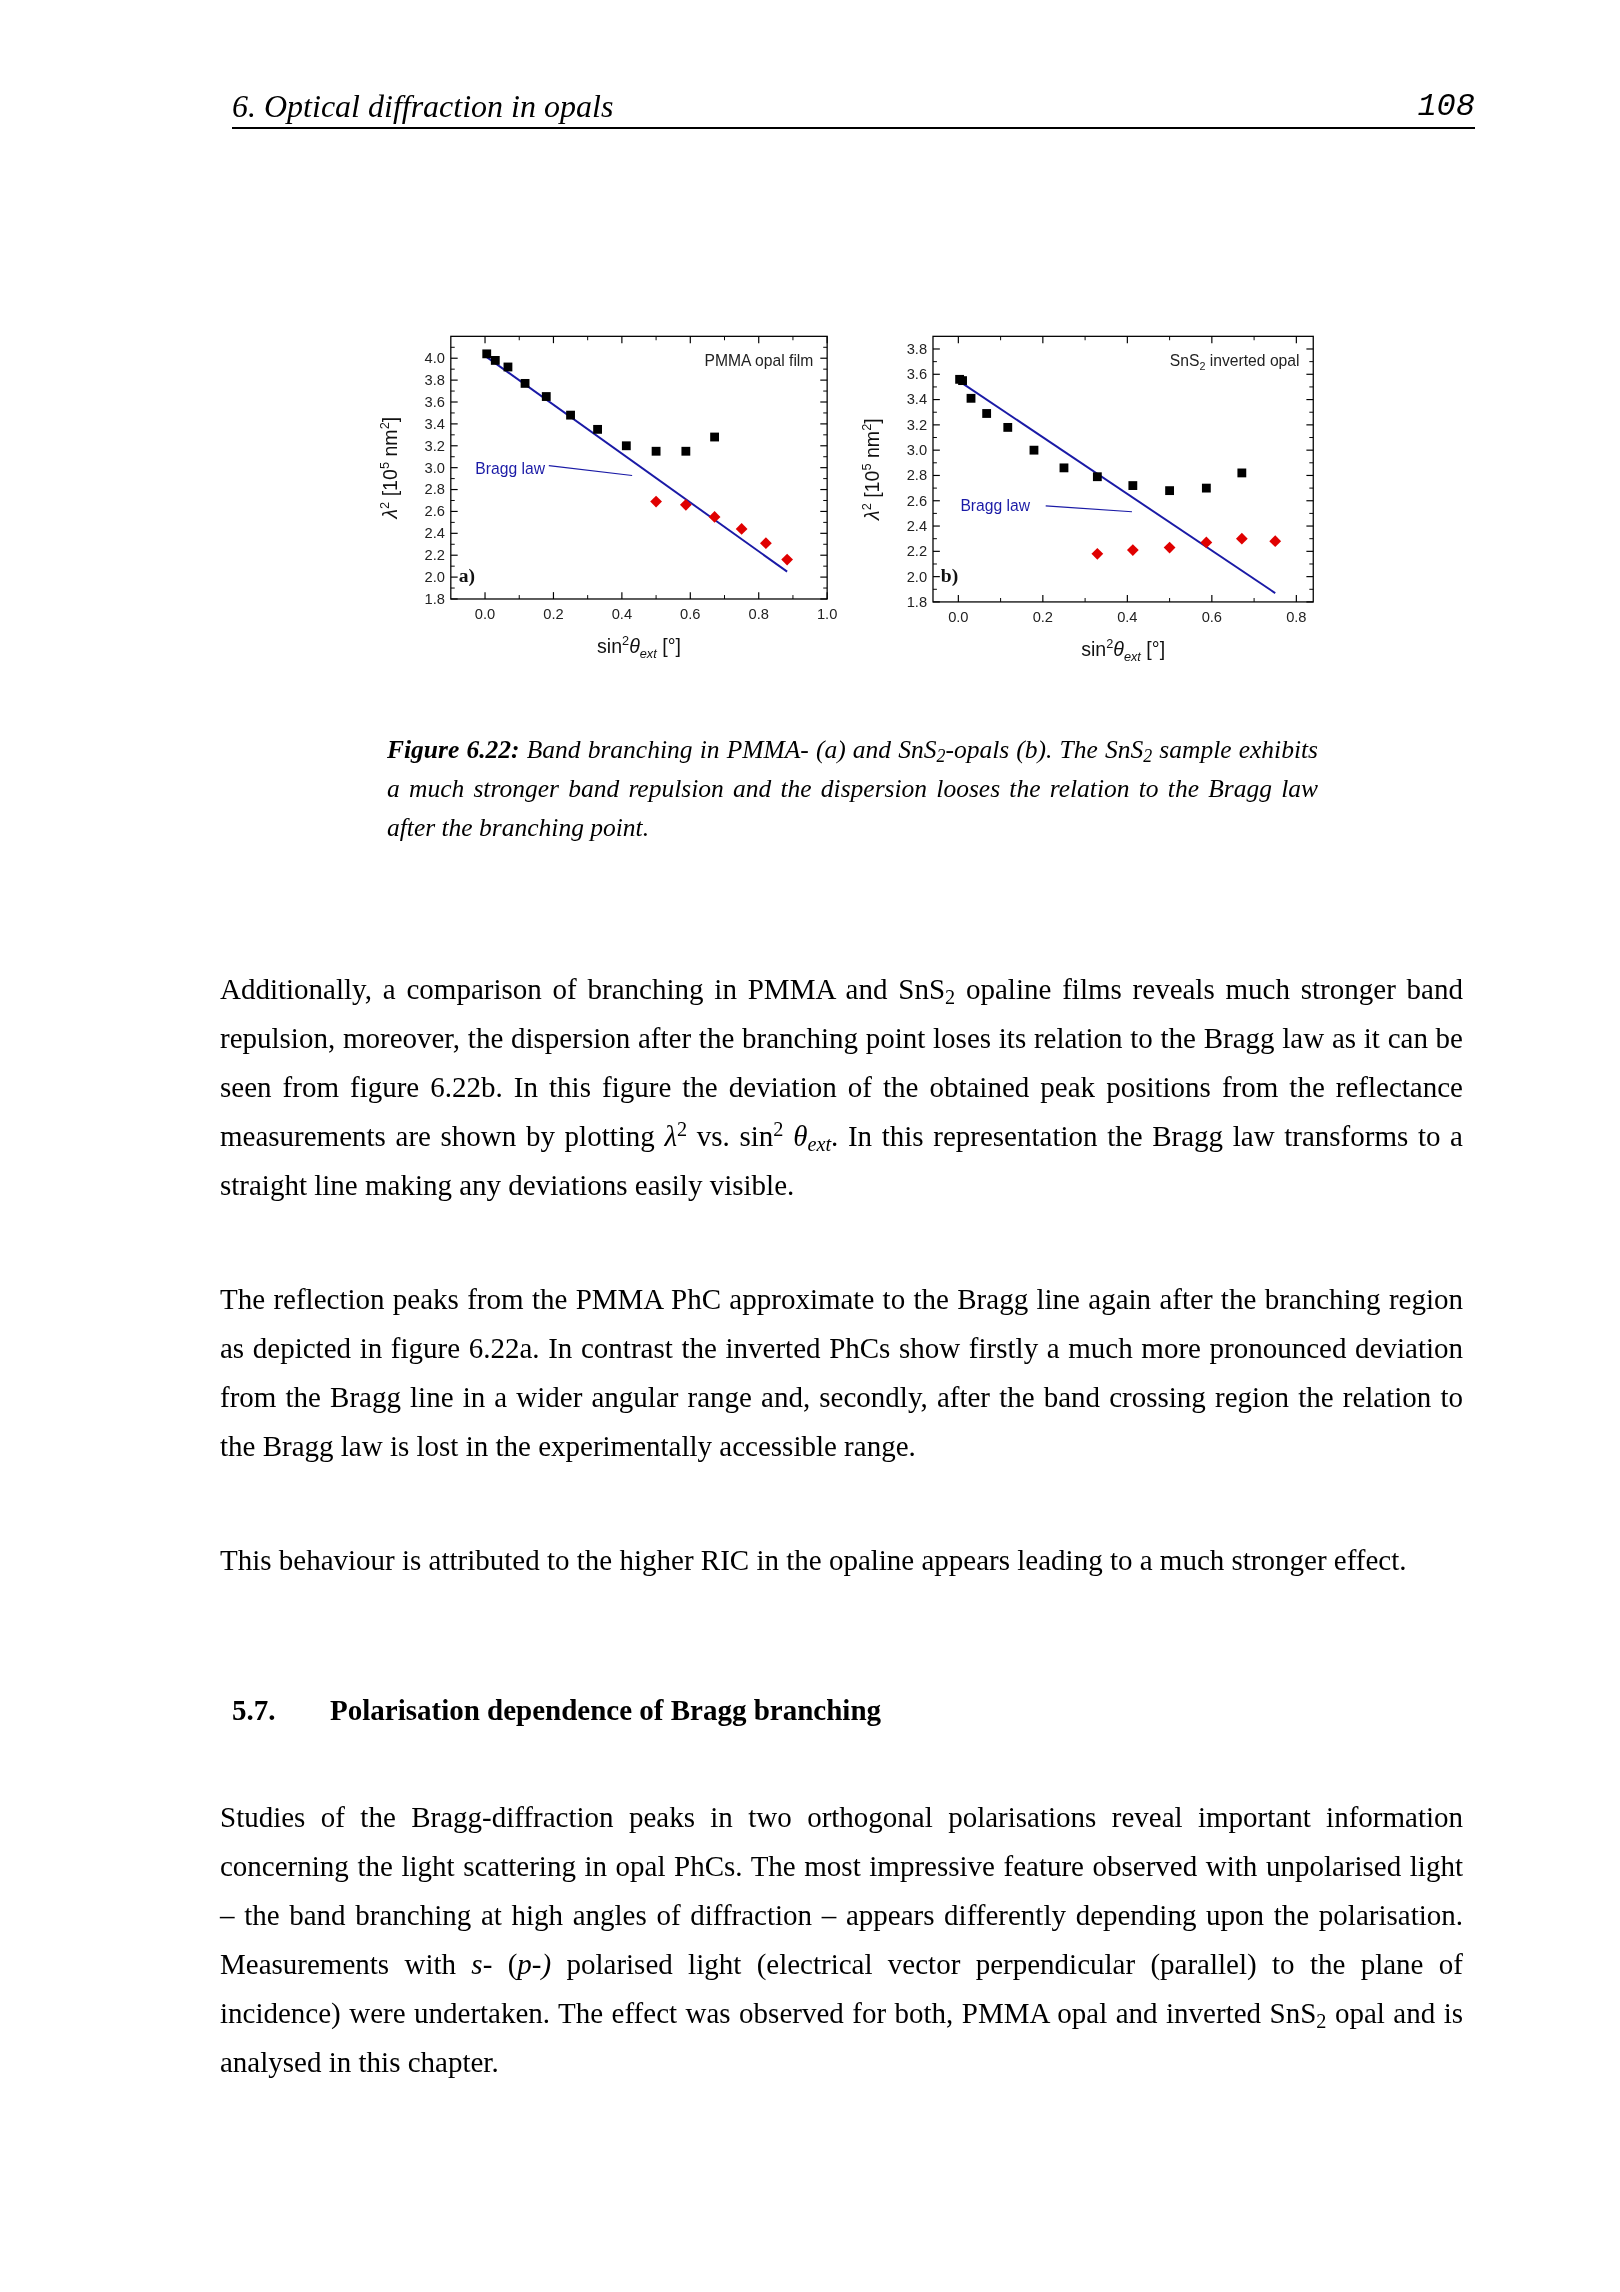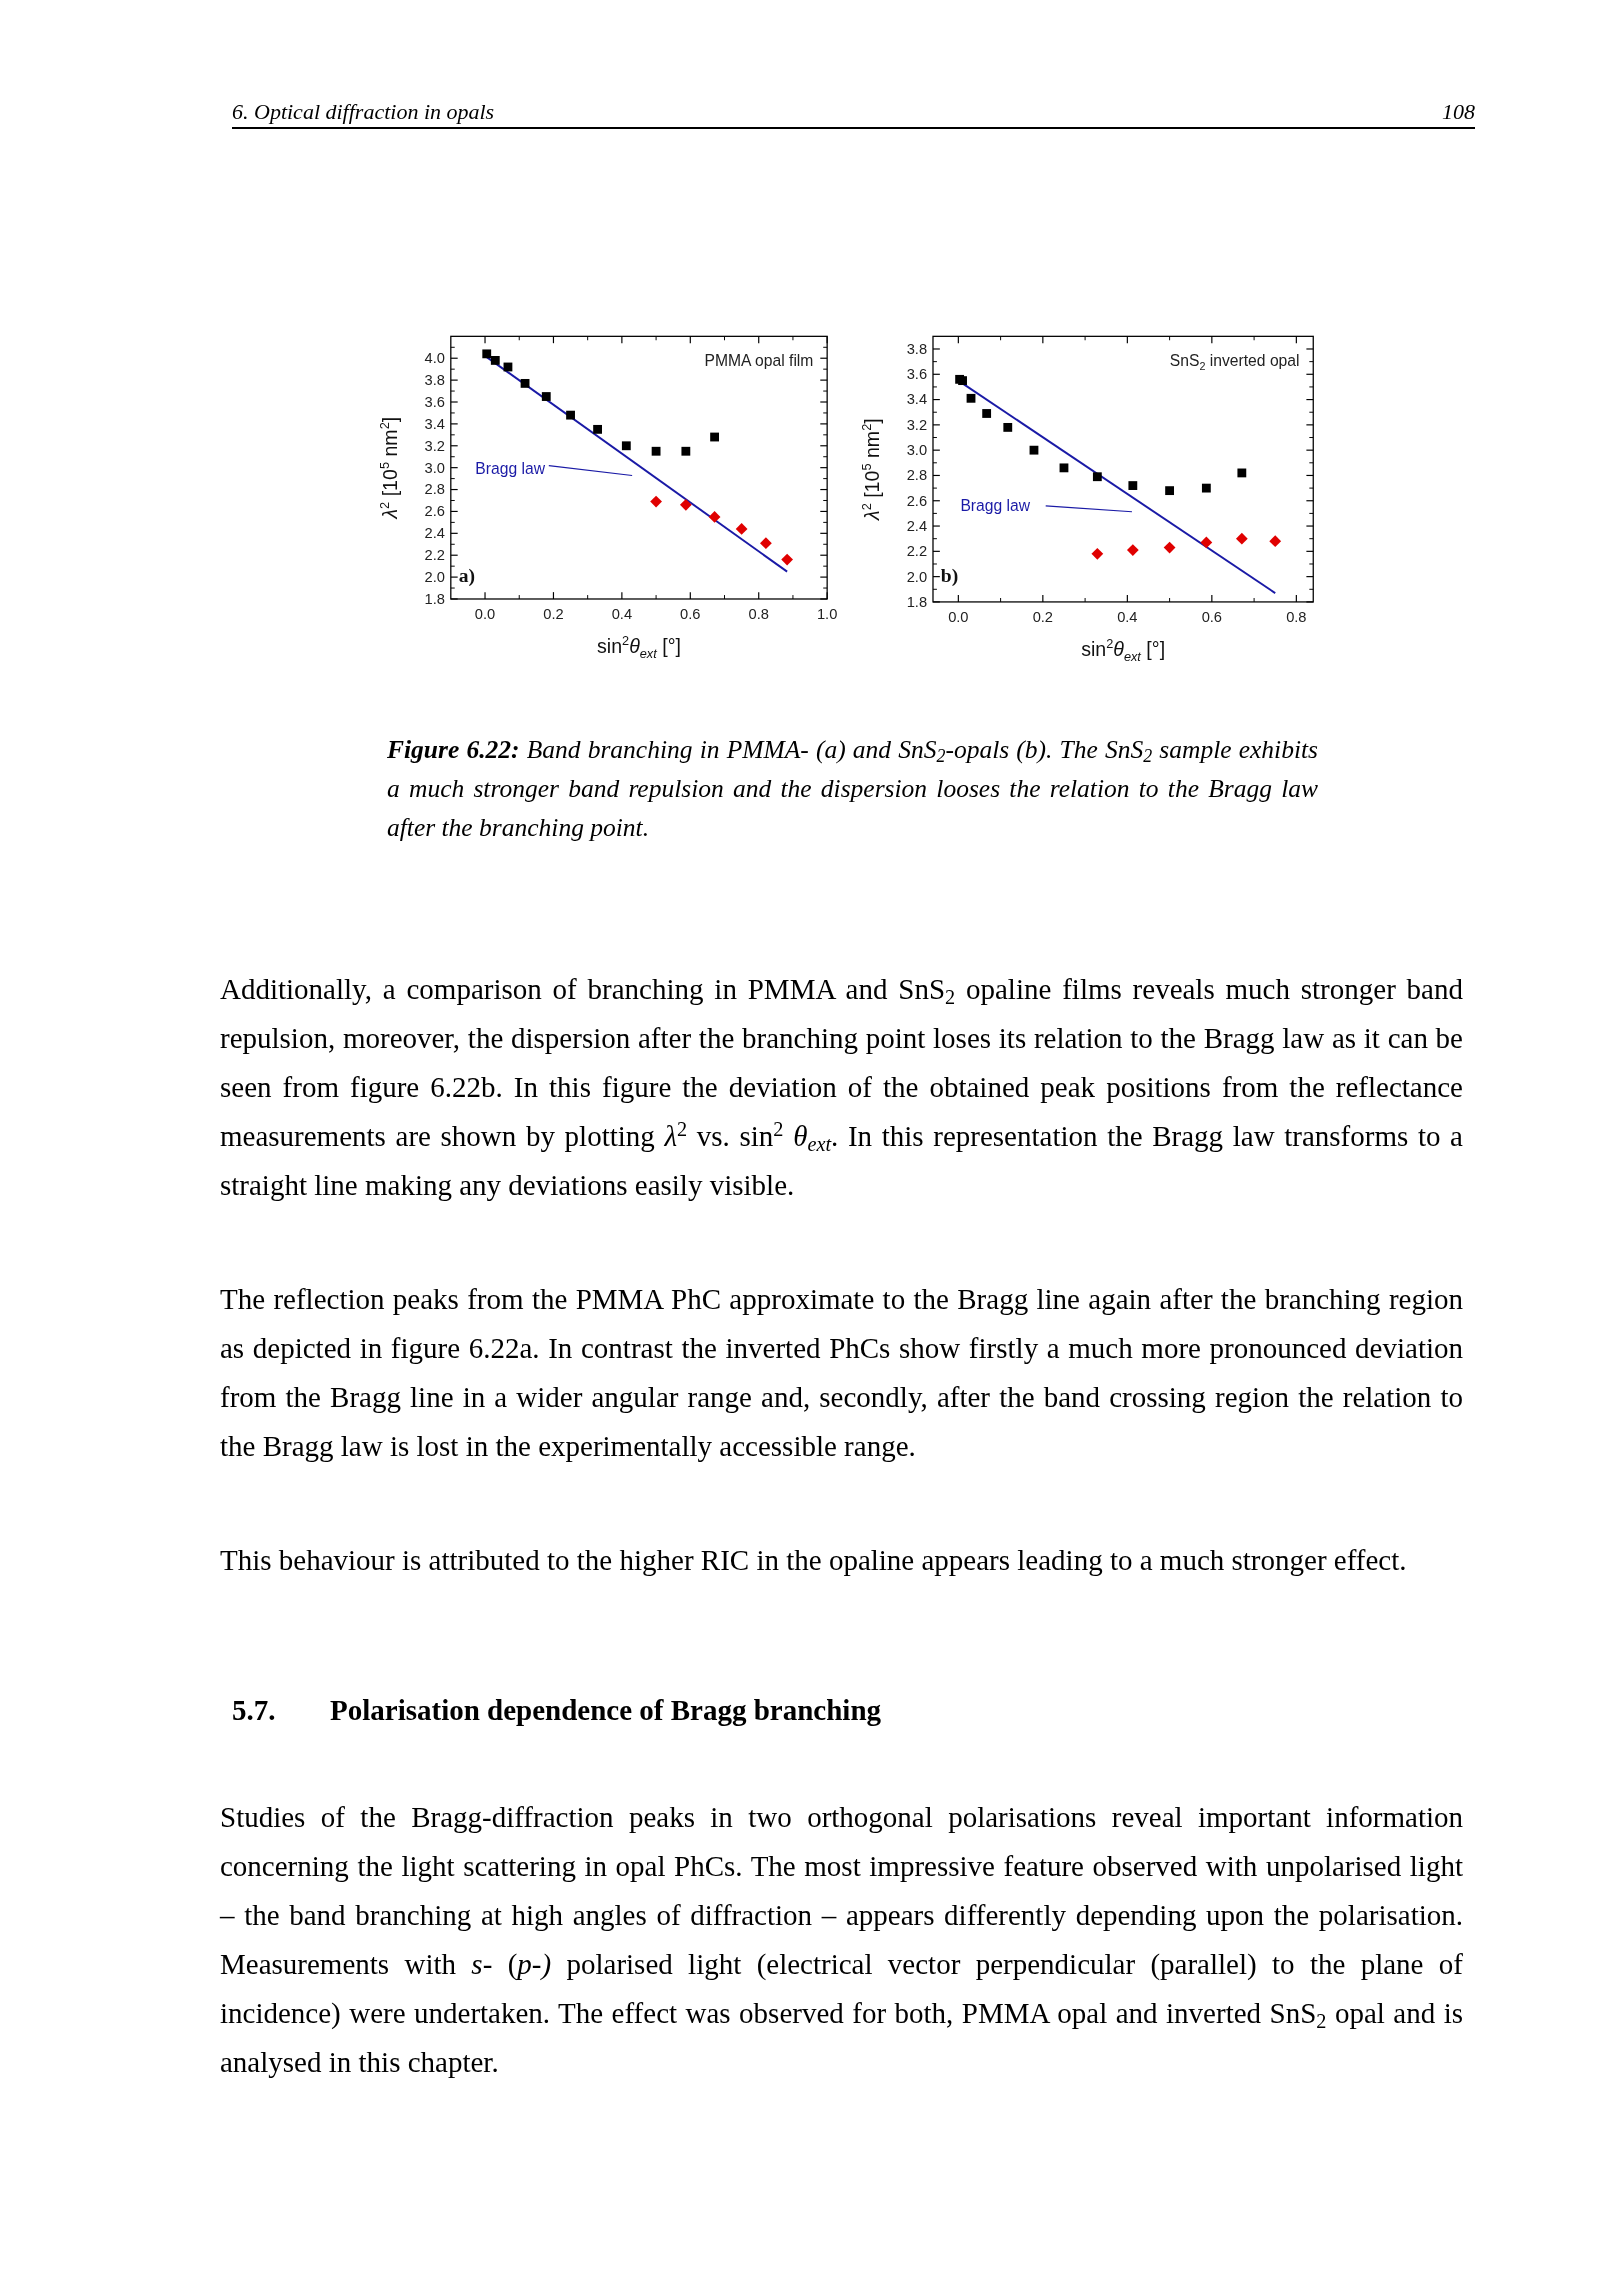--- a/index.html
+++ b/index.html
@@ -1,21 +1,21 @@
 <!DOCTYPE html>
 <html><head>
 <meta charset="utf-8">
 <style>
   html, body { margin:0; padding:0; background:#ffffff; }
   body { width:1620px; height:2293px; position:relative; overflow:hidden;
          font-family:"Liberation Serif", serif; color:#000; }
   .header { position:absolute; left:232px; top:94px; width:1243px; height:33px;
-            border-bottom:2px solid #000; font-style:italic; font-size:22px; }
+            border-bottom:2px solid #000; font-style:italic; font-size:32px; }
   .header .title { position:absolute; left:0; bottom:2px; }
-  .header .page { position:absolute; right:0; bottom:2px; }
+  .header .page { position:absolute; right:0; bottom:2px;font-family:Liberation Mono, monospace; }
   .figure { position:absolute; left:0; top:0; }
   svg text { font-family:"Liberation Sans", sans-serif; }
   .caption { position:absolute; left:387px; top:730px; width:931px;
              font-size:25.5px; line-height:39px; font-style:italic; text-align:justify; }
   .caption b { font-weight:bold;font-family:Liberation Serif, serif; }
   .body-text { position:absolute; left:220px; width:1243px; font-size:29px;
                line-height:49px; text-align:justify; margin:0; }
   .section-title { position:absolute; left:232px; top:1694px; font-size:29px; font-weight:bold; }
   .section-title .num { display:inline-block; width:98px; }
   sub { font-size:0.7em; vertical-align:-0.25em; line-height:0; }

